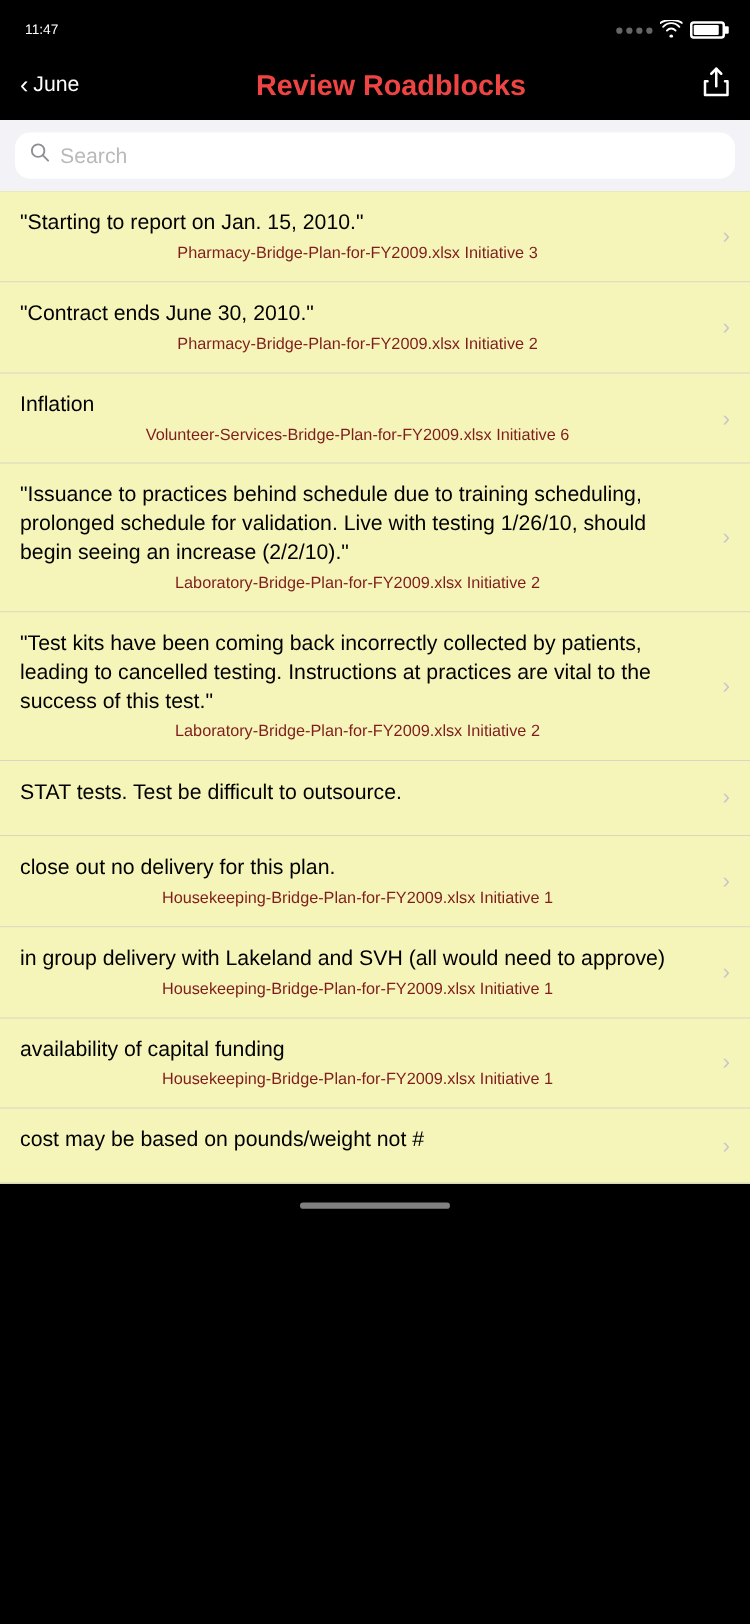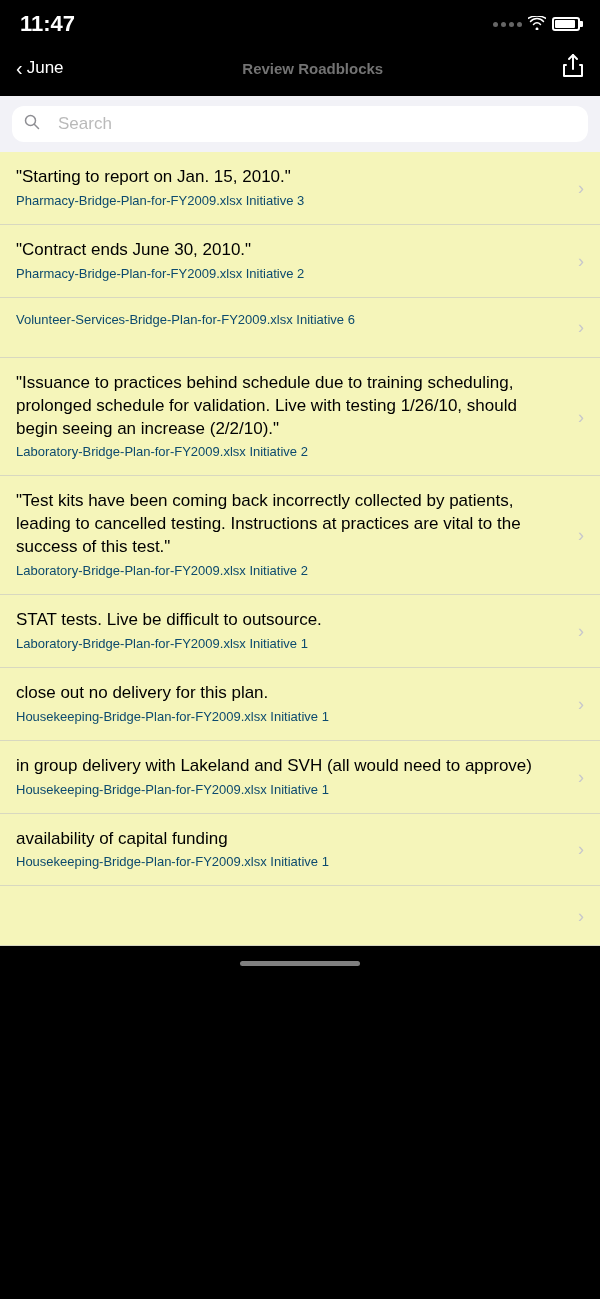--- a/index.html
+++ b/index.html
@@ -17,22 +17,22 @@
     .status-bar {
       background: #000;
       color: #fff;
       display: flex;
       justify-content: space-between;
       align-items: center;
       padding: 12px 20px 8px 20px;
       height: 44px;
     }
     .status-time {
-      font-size: 22px;
-      font-weight: 700;
+      font-size: 11px;
+      font-weight: 400;
       color: #fff;
     }
     .status-icons {
       display: flex;
       align-items: center;
       gap: 6px;
     }
     .signal-dots {
       display: flex;
       gap: 3px;
@@ -95,42 +95,42 @@
       color: #fff;
       font-size: 17px;
       cursor: pointer;
     }
     .nav-back-chevron {
       font-size: 20px;
       font-weight: 300;
       line-height: 1;
     }
     .nav-title {
-      font-size: 15px;
+      font-size: 23px;
       font-weight: 600;
-      color: #737373;
+      color: #ef4444;
     }
     .nav-share {
       color: #fff;
       font-size: 22px;
       cursor: pointer;
     }
 
     
     .search-container {
       background: #f2f2f7;
       padding: 10px 12px;
     }
     .search-bar {
       background: #fff;
       border-radius: 12px;
       display: flex;
       align-items: center;
       padding: 8px 12px;
-      gap: 18px;
+      gap: 8px;
       border: none;
     }
     .search-icon-wrap {
       color: #8e8e93;
       font-size: 16px;
     }
     .search-input {
       font-size: 17px;
       color: #3c3c43;
       opacity: 0.5;
@@ -155,22 +155,23 @@
     }
 
     .list-item-title {
       font-size: 17px;
       color: #000;
       line-height: 1.35;
       margin-bottom: 4px;
     }
     .list-item-subtitle {
       font-size: 13px;
-      color: #0c4a6e;
+      color: #7f1d1d;
       line-height: 1.3;
+      text-align: center;
     }
 
     .chevron-right {
       position: absolute;
       right: 16px;
       top: 50%;
       transform: translateY(-50%);
       color: #c7c7cc;
       font-size: 18px;
       font-weight: 300;
@@ -250,53 +251,54 @@
       <div class="list-item-title">"Starting to report on Jan. 15, 2010."</div>
       <div class="list-item-subtitle">Pharmacy-Bridge-Plan-for-FY2009.xlsx Initiative 3</div>
       <span class="chevron-right">›</span>
     </div>
     <div class="list-item">
       <div class="list-item-title">"Contract ends June 30, 2010."</div>
       <div class="list-item-subtitle">Pharmacy-Bridge-Plan-for-FY2009.xlsx Initiative 2</div>
       <span class="chevron-right">›</span>
     </div>
     <div class="list-item">
+      <div class="list-item-title">Inflation</div>
       <div class="list-item-subtitle">Volunteer-Services-Bridge-Plan-for-FY2009.xlsx Initiative 6</div>
       <span class="chevron-right">›</span>
     </div>
     <div class="list-item">
       <div class="list-item-title">"Issuance to practices behind schedule due to training scheduling, prolonged schedule for validation.  Live with testing 1/26/10, should begin seeing an increase (2/2/10)."</div>
       <div class="list-item-subtitle">Laboratory-Bridge-Plan-for-FY2009.xlsx Initiative 2</div>
       <span class="chevron-right">›</span>
     </div>
     <div class="list-item">
       <div class="list-item-title">"Test kits have been coming back incorrectly collected by patients, leading to cancelled testing.  Instructions at practices are vital to the success of this test."</div>
       <div class="list-item-subtitle">Laboratory-Bridge-Plan-for-FY2009.xlsx Initiative 2</div>
       <span class="chevron-right">›</span>
     </div>
     <div class="list-item">
-      <div class="list-item-title">STAT tests. Live be difficult to outsource.</div>
-      <div class="list-item-subtitle">Laboratory-Bridge-Plan-for-FY2009.xlsx Initiative 1</div>
+      <div class="list-item-title">STAT tests. Test be difficult to outsource.</div>
       <span class="chevron-right">›</span>
     </div>
     <div class="list-item">
       <div class="list-item-title">close out no delivery for this plan.</div>
       <div class="list-item-subtitle">Housekeeping-Bridge-Plan-for-FY2009.xlsx Initiative 1</div>
       <span class="chevron-right">›</span>
     </div>
     <div class="list-item">
       <div class="list-item-title">in group delivery with Lakeland and SVH (all would need to approve)</div>
       <div class="list-item-subtitle">Housekeeping-Bridge-Plan-for-FY2009.xlsx Initiative 1</div>
       <span class="chevron-right">›</span>
     </div>
     <div class="list-item">
       <div class="list-item-title">availability of capital funding</div>
       <div class="list-item-subtitle">Housekeeping-Bridge-Plan-for-FY2009.xlsx Initiative 1</div>
       <span class="chevron-right">›</span>
     </div>
     <div class="list-item">
+      <div class="list-item-title">cost may be based on pounds/weight not #</div>
       <span class="chevron-right">›</span>
     </div>
   </div>
 
 <div class="bottom-bar">
   <div class="home-indicator"></div>
 </div>
 
 </body></html>

